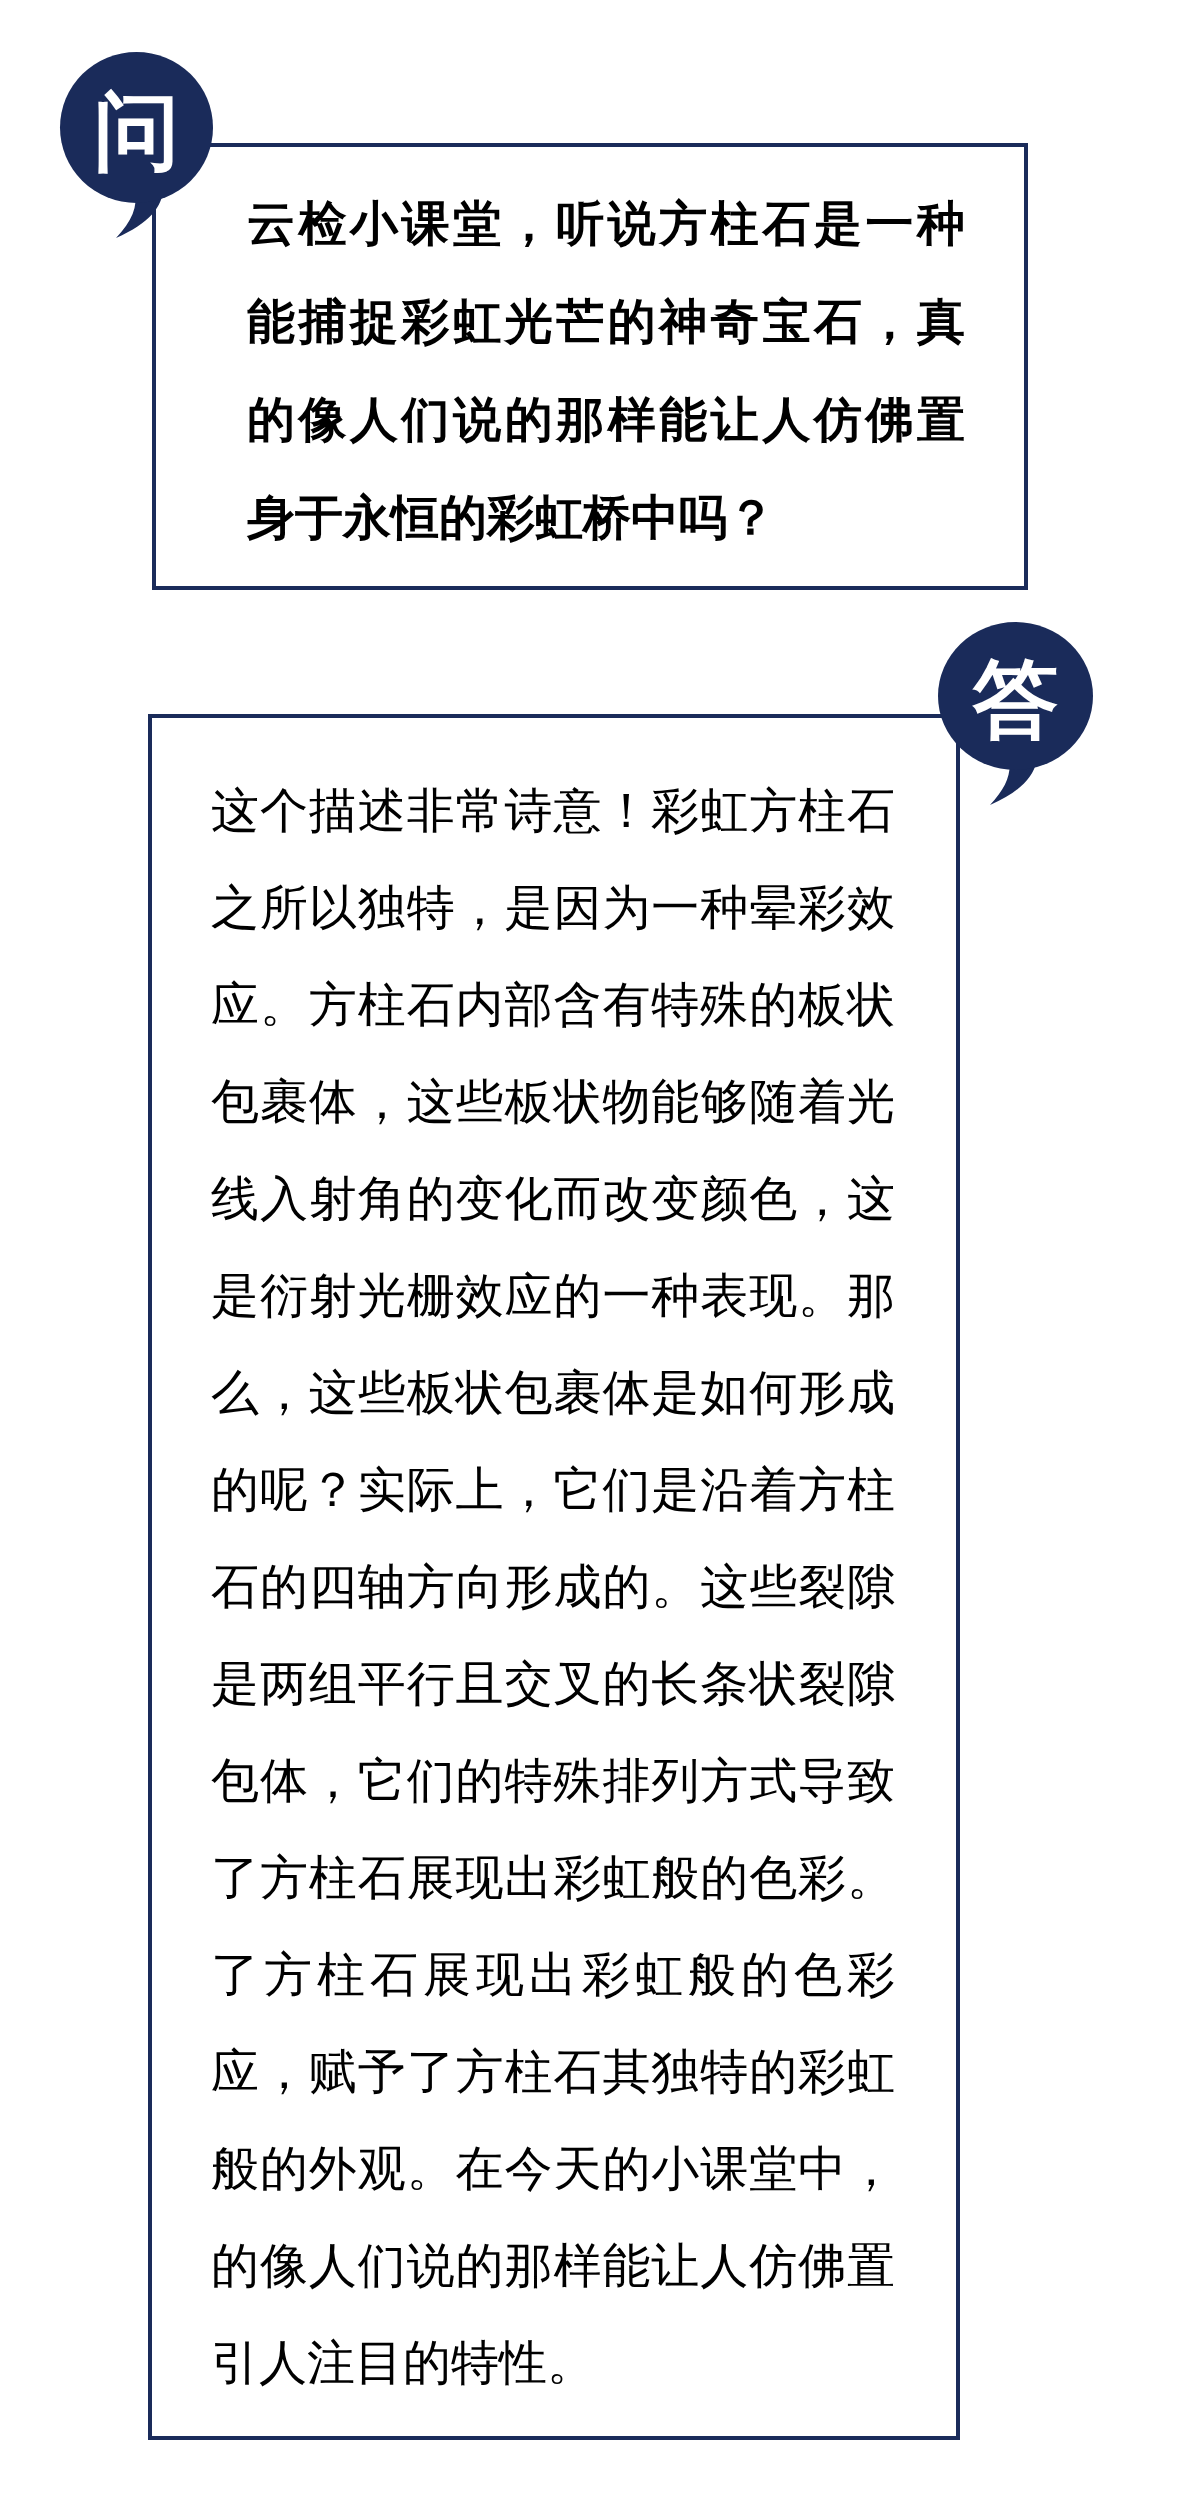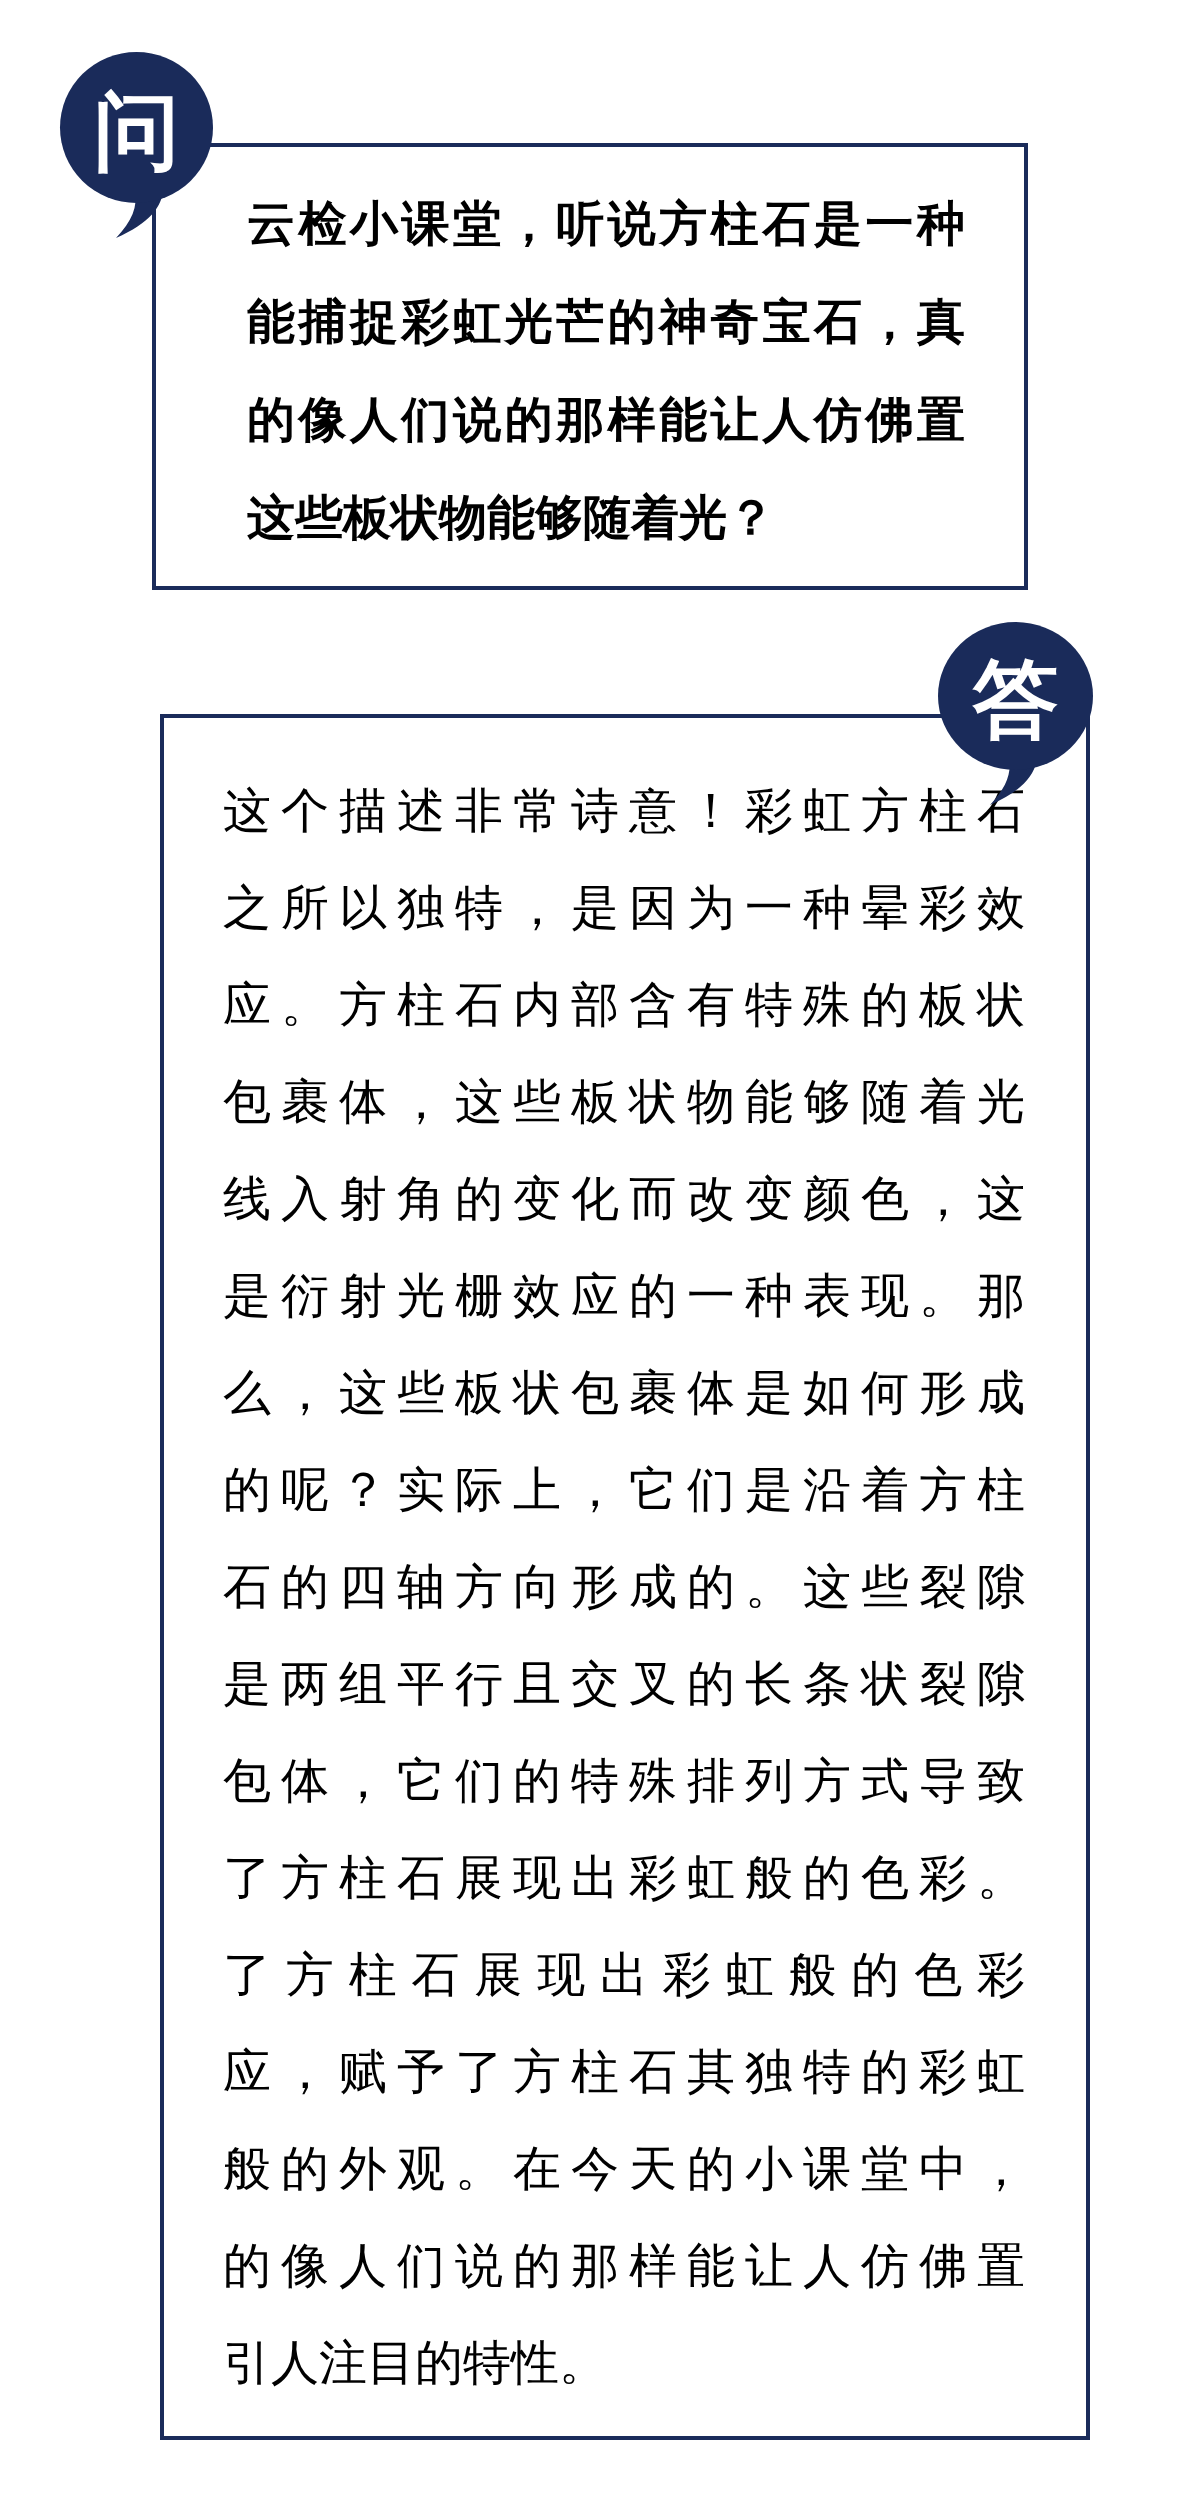--- a/index.html
+++ b/index.html
@@ -24,23 +24,23 @@
     background: #ffffff;
     border: 4px solid #1a2b5a;
   }
   .question-box {
     left: 152px;
     top: 143px;
     width: 876px;
     height: 447px;
   }
   .answer-box {
-    left: 160px;
+    left: 148px;
     top: 714px;
-    width: 930px;
+    width: 812px;
     height: 1726px;
   }
 
   
   .bubble {
     position: absolute;
     border-radius: 50%;
     background: #1a2b5a;
     color: #ffffff;
     display: flex;
@@ -118,21 +118,21 @@
     <svg viewBox="0 0 75 52" xmlns="http://www.w3.org/2000/svg">
       <path d="M54 0 C52 20 40 36 6 51 C22 34 28 20 25 2 Z"></path>
     </svg>
   </div>
 
   <div class="qa-box question-box">
     <div class="q-text">
       <div class="line q-line">云检小课堂，听说方柱石是一种</div>
       <div class="line q-line">能捕捉彩虹光芒的神奇宝石，真</div>
       <div class="line q-line">的像人们说的那样能让人仿佛置</div>
-      <div class="line q-line last">这些板状物能够随着光？</div>
+      <div class="line q-line last">身于永恒的彩虹桥中吗？</div>
     </div>
   </div>
 
   <div class="bubble bubble-a">
     <span>答</span>
   </div>
   <div class="bubble-tail tail-a">
     <svg viewBox="0 0 75 52" xmlns="http://www.w3.org/2000/svg">
       <path d="M54 0 C52 20 40 36 6 51 C22 34 28 20 25 2 Z"></path>
     </svg>

